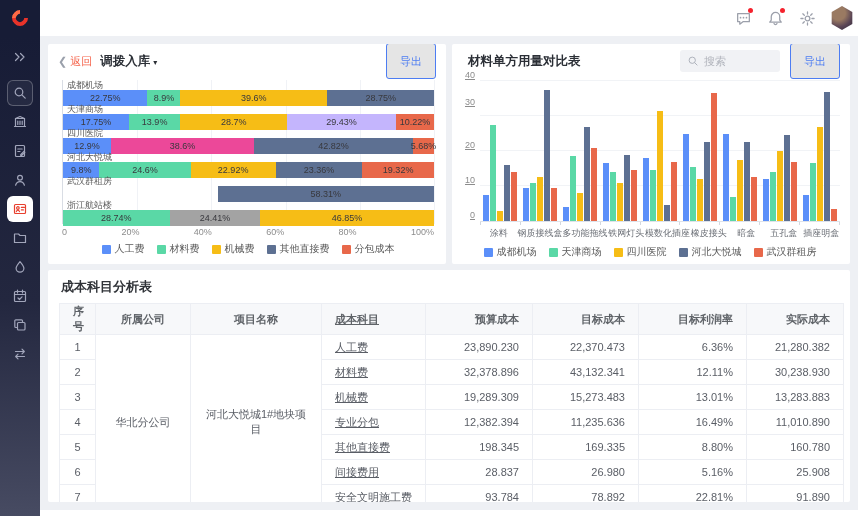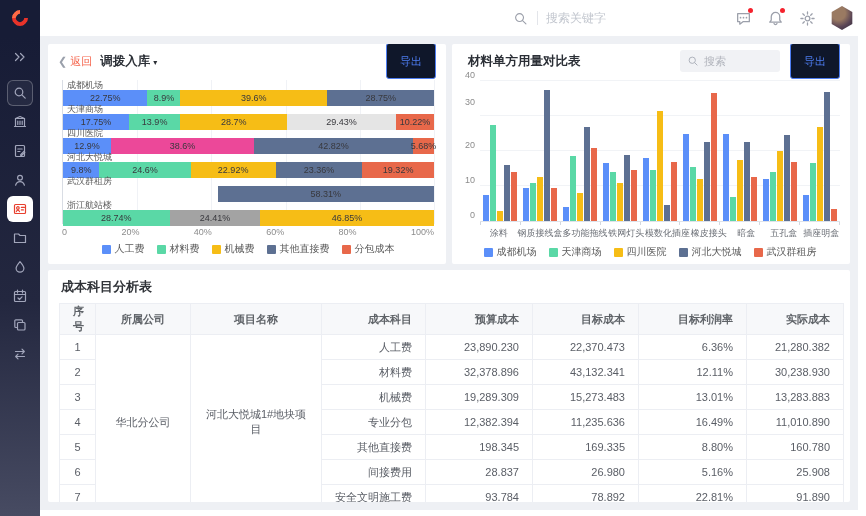--- a/index.html
+++ b/index.html
@@ -40,21 +40,21 @@
   .cards-row { display:flex; gap:6px; height:220px; }
   .card { background:#fff; border-radius:2px; overflow:hidden; }
   .card-left { width:398px; }
   .card-right { flex:1; }
   .card-head { display:flex; align-items:center; height:34px; padding:0 10px; }
   .back-link { font-size:11px; color:#f5654d; cursor:pointer; display:flex; align-items:center; gap:3px; }
   .back-link .chev { color:#9aa0ab; font-size:11px; }
   .panel-title { font-size:12.5px; font-weight:bold; color:#2b2f36; margin-left:8px; cursor:pointer; }
   .caret-down { font-size:8px; color:#2b2f36; margin-left:3px; }
   .spacer { flex:1; }
-  .export-btn { height:36px; padding:8px 13px; border:1px solid #4d7df2; border-radius:3px; background:#0f172a;
+  .export-btn { height:36px; padding:8px 13px; border:1px solid #4d7df2; border-radius:3px; background:#e5e5e5;
                 color:#4d7df2; font-size:11px; display:flex; align-items:center; cursor:pointer; }
   .rsearch { position:relative; margin-right:10px; }
   .rsearch input { width:100px; height:22px; background:#f1f2f5; border:none; outline:none; border-radius:3px;
                    font-size:11px; color:#555; padding-left:24px; }
   .rsearch input::placeholder { color:#b0b3bb; }
   .rsearch svg { position:absolute; left:7px; top:5px; stroke:#a7abb5; fill:none; stroke-width:1.2; }
 
   
   .hchart { padding:2px 12px 0 14px; }
   .hplot { position:relative; border-left:1px solid #d9dde4; }
@@ -67,55 +67,45 @@
   .hxlabels { display:flex; justify-content:space-between; font-size:9px; color:#8c8c8c; margin-top:3px; }
   .hlegend, .glegend { display:flex; justify-content:center; gap:12px; margin-top:5px; }
   .lg-item { display:flex; align-items:center; gap:4px; font-size:10px; color:#595959; cursor:pointer; }
   .lg-sq { width:9px; height:9px; border-radius:1px; }
 
   
   .gchart { padding:4px 10px 0 8px; }
   .gplot-wrap { position:relative; margin-left:20px; }
   .gplot { position:relative; height:140px; border-bottom:1px solid #dfe3ea; }
   .hgrid { position:absolute; left:0; right:0; height:1px; background:#f1f3f6; }
-  .ylab { position:absolute; right:calc(100% + 5px); font-size:9px; color:#8c8c8c; transform:translateY(-50%); }
+  .ylab { position:absolute; right:calc(100% + 5px); font-size:9px; color:#8c8c8c; transform:translateY(-50%);text-decoration:underline; }
   .ggroups { position:absolute; left:0; right:0; bottom:0; top:0; display:flex; }
   .ggroup { flex:1; display:flex; align-items:flex-end; justify-content:center; gap:1px; height:100%; }
   .gbar { width:6px; cursor:pointer; }
   .gticks { display:flex; justify-content:space-between; height:3px; }
   .gticks i { width:1px; height:3px; background:#d4d8df; }
   .gxlabels { display:flex; }
   .gxlabels span { flex:1; text-align:center; font-size:9px; color:#6b6f76; margin-top:2px; white-space:nowrap; overflow:visible; }
 
   
   .table-card { margin-top:6px; height:232px; padding:0 11px; }
   .table-title { font-size:13px; font-weight:bold; color:#303338; padding:8px 2px 7px; }
   table { width:100%; border-collapse:collapse; table-layout:fixed; }
   th, td { border:1px solid #eceef3; font-size:11px; color:#5a5e66; height:25px; padding:0 13px; }
   thead th { background:#f7f8fa; font-weight:bold; color:#5f6368; height:28px; }
-  .al-c { text-align:center; } .al-l { text-align:right; } .al-r { text-align:right; }
+  .al-c { text-align:center; } .al-l { text-align:left;text-decoration:underline; } .al-r { text-align:right; }
 </style>
 </head>
 <body>
 
 <div class="topbar">
   <div class="logo-box">
     <div class="logo-ring"></div>
   </div>
   <div class="topbar-right">
-    <div class="hsearch">
-      <span class="hicon">
-        <svg width="15" height="15" viewBox="0 0 16 16">
-            <circle cx="7" cy="7" r="4.2"></circle>
-            <path d="M10.2 10.2l3.6 3.6"></path>
-          </svg>
-      </span>
-      <span class="divider"></span>
-      <input placeholder="搜索关键字" style="">
-    </div>
     <span class="hicon">
       <svg width="17" height="17" viewBox="0 0 16 16">
           <path d="M2.5 3.5h11v7.5h-6l-3 2.3v-2.3h-2z"></path>
           <path d="M5.2 7.2h.01M8 7.2h.01M10.8 7.2h.01" stroke-width="1.6"></path>
         </svg>
       <i class="badge-dot"></i>
     </span>
     <span class="hicon">
       <svg width="17" height="17" viewBox="0 0 16 16">
           <path d="M8 2.3a4 4 0 014 4v3.2l1.4 2H2.6L4 9.5V6.3a4 4 0 014-4z"></path>
@@ -229,21 +219,21 @@
                 <span class="hseg" style="width: 39.6%; background: rgb(246, 189, 22);">39.6%</span>
                 <span class="hseg" style="width: 28.75%; background: rgb(93, 112, 146);">28.75%</span>
               </div>
             </div>
             <div class="hrow">
               <div class="hcat">天津商场</div>
               <div class="hbar">
                 <span class="hseg" style="width: 17.75%; background: rgb(91, 143, 249);">17.75%</span>
                 <span class="hseg" style="width: 13.9%; background: rgb(90, 216, 166);">13.9%</span>
                 <span class="hseg" style="width: 28.7%; background: rgb(246, 189, 22);">28.7%</span>
-                <span class="hseg" style="width: 29.43%; background: #e5e5e5;">29.43%</span>
+                <span class="hseg" style="width: 29.43%; background: #c4b5fd;">29.43%</span>
                 <span class="hseg" style="width: 10.22%; background: rgb(232, 104, 74);">10.22%</span>
               </div>
             </div>
             <div class="hrow">
               <div class="hcat">四川医院</div>
               <div class="hbar">
                 <span class="hseg" style="width: 12.9%; background: rgb(91, 143, 249);">12.9%</span>
                 <span class="hseg" style="width: 38.6%; background: #ec4899;">38.6%</span>
                 <span class="hseg" style="width: 42.82%; background: rgb(93, 112, 146);">42.82%</span>
                 <span class="hseg" style="width: 5.68%; background: rgb(232, 104, 74);">5.68%</span>

